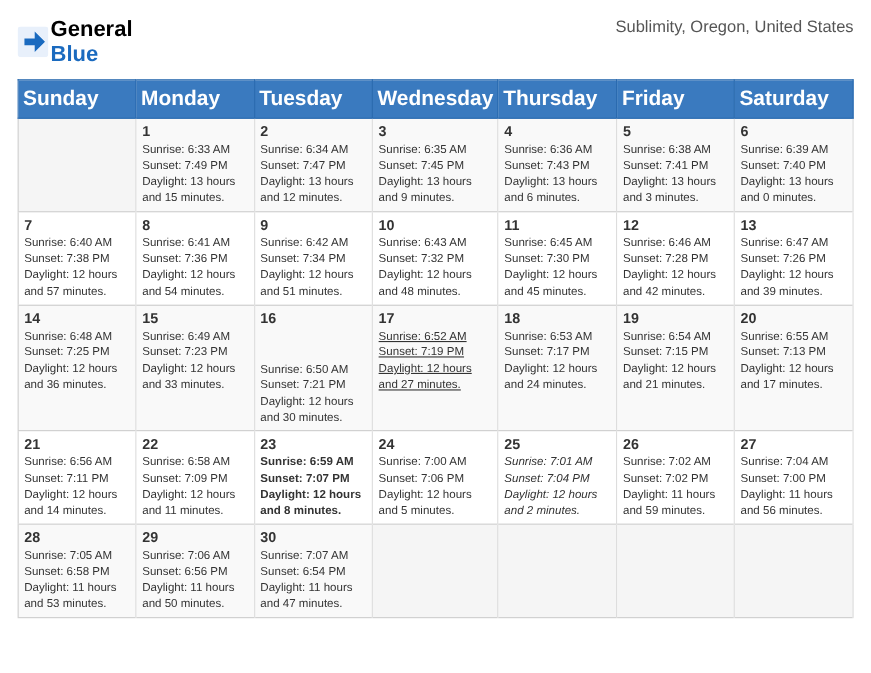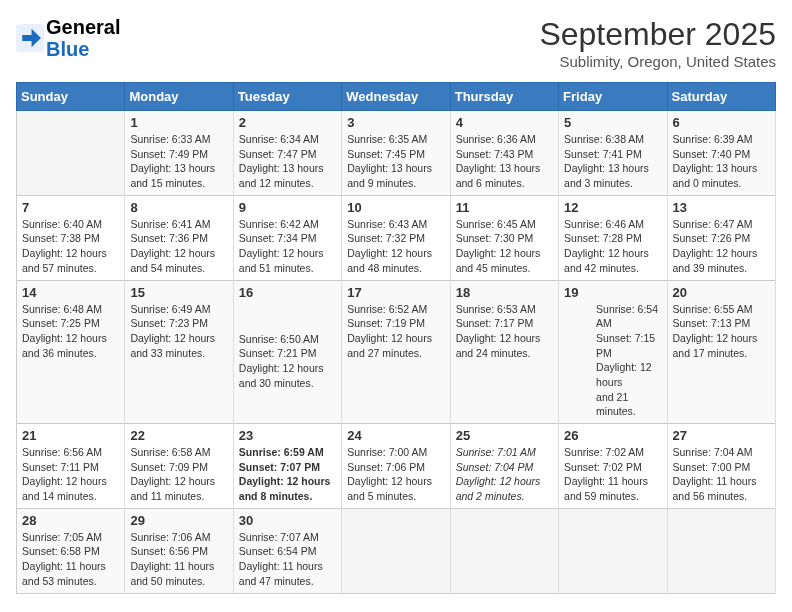--- a/index.html
+++ b/index.html
@@ -38,21 +38,21 @@
       color: #555;
     }
     table {
       width: 100%;
       border-collapse: collapse;
       border: 1px solid #ccc;
     }
     thead th {
       background: #3a7abf;
       color: #fff;
-      font-size: 13px;
+      font-size: 19px;
       font-weight: bold;
       padding: 6px 4px;
       text-align: left;
       border: 1px solid #2a6aaf;
     }
     tbody tr {
       border-bottom: 1px solid #ccc;
     }
     tbody td {
       vertical-align: top;
@@ -90,21 +90,20 @@
       <polygon points="20,6 32,18 20,30 20,22 8,22 8,14 20,14" fill="#1a6abf"></polygon>
     </svg>
     <div>
       <div style="font-size:20px; font-weight:bold; line-height:1.1;">
         <span style="color:#000000;">General</span><br>
         <span style="color:#1a6abf;">Blue</span>
       </div>
     </div>
   </div>
   <div class="title-block">
-    <div class="month-title">September 2025</div>
     <div class="subtitle">Sublimity, Oregon, United States</div>
   </div>
 </div>
 
 <table>
   <thead>
     <tr id="header-row">
         <th>Sunday</th>
         <th>Monday</th>
         <th>Tuesday</th>
@@ -228,35 +227,35 @@
         </td>
         <td>
           <span class="day-num">16</span>
           <div class="cell-content" style="white-space: pre-line; margin-top: 32px;">Sunrise: 6:50 AM
 Sunset: 7:21 PM
 Daylight: 12 hours
 and 30 minutes.</div>
         </td>
         <td>
           <span class="day-num">17</span>
-          <div class="cell-content" style="white-space: pre-line;">Sunrise: 6:52 AM
+          <div class="cell-content" style="white-space: pre-line; text-decoration: underline;">Sunrise: 6:52 AM
 Sunset: 7:19 PM
 Daylight: 12 hours
 and 27 minutes.</div>
         </td>
         <td>
           <span class="day-num">18</span>
           <div class="cell-content" style="white-space: pre-line;">Sunrise: 6:53 AM
 Sunset: 7:17 PM
 Daylight: 12 hours
 and 24 minutes.</div>
         </td>
         <td>
           <span class="day-num">19</span>
-          <div class="cell-content" style="white-space: pre-line; margin-left: 32px;">Sunrise: 6:54 AM
+          <div class="cell-content" style="white-space: pre-line;">Sunrise: 6:54 AM
 Sunset: 7:15 PM
 Daylight: 12 hours
 and 21 minutes.</div>
         </td>
         <td>
           <span class="day-num">20</span>
           <div class="cell-content" style="white-space: pre-line;">Sunrise: 6:55 AM
 Sunset: 7:13 PM
 Daylight: 12 hours
 and 17 minutes.</div>

